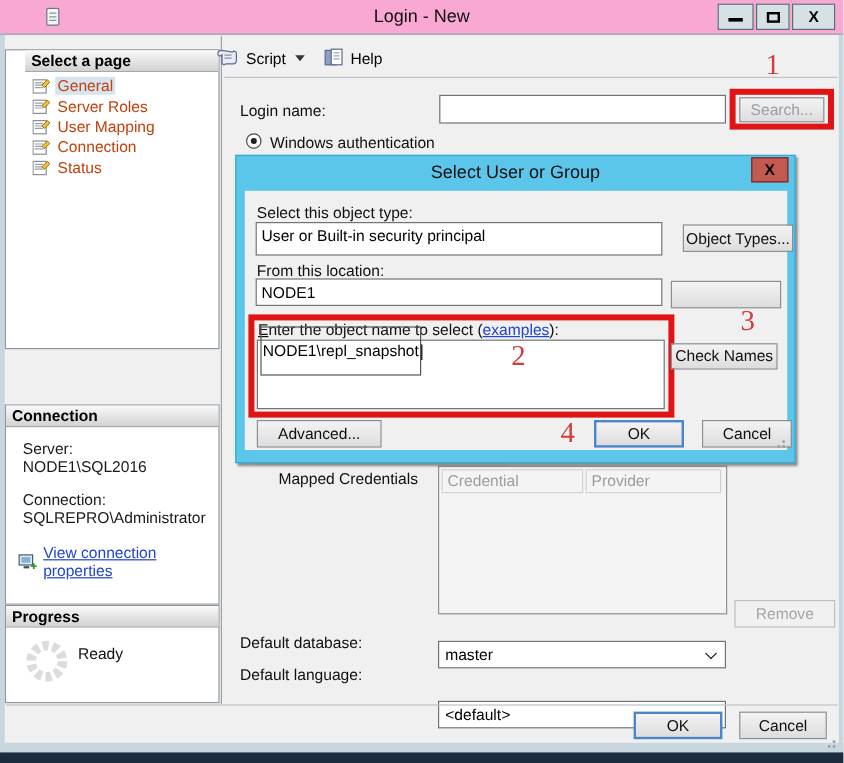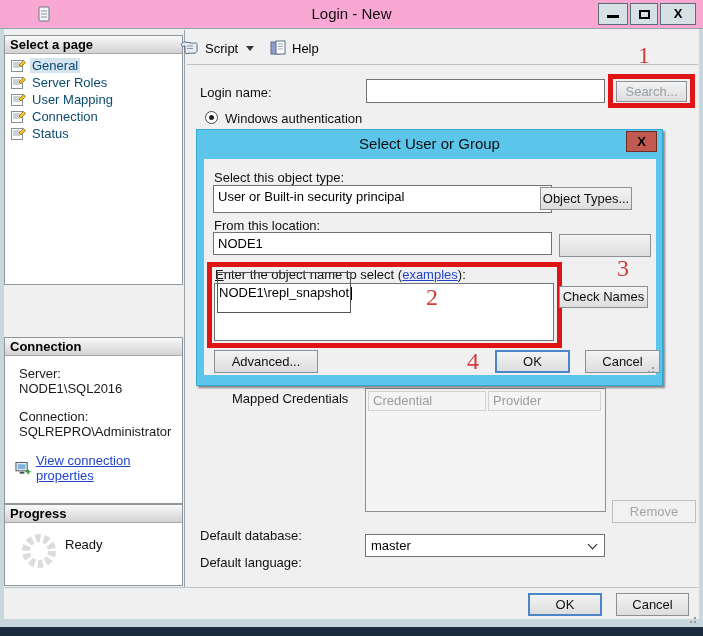--- a/index.html
+++ b/index.html
@@ -20,21 +20,21 @@
   .glyph-min { position:absolute; left:8px; top:11px; width:12px; height:3px; background:#000; }
   .glyph-max { position:absolute; left:8px; top:6px; width:11px; height:9px; border:2px solid #000; }
   .side-strip { position:absolute; width:4px; top:29px; bottom:9px; background:#c8d7dd; }
   .bottom-light { position:absolute; left:0; bottom:9px; width:703px; height:8px; background:#c8d7dd; }
   .bottom-navy { position:absolute; left:0; bottom:0; width:703px; height:9px; background:#1b2b40; }
 
   
   .panel { position:absolute; left:4px; width:179px; background:#ffffff; border:1px solid #8f979d; }
   .panel-h { height:18px; background:linear-gradient(#f9f9f9,#d2d2d2); border-bottom:1px solid #a8a8a8;
              font-weight:bold; font-size:13px; padding:1px 0 0 5px; color:#000; }
-  .page-item { display:flex; align-items:center; height:17px; padding-left:6px; gap:4px; font-size:13px; color:#0c4a6e; cursor:default; }
+  .page-item { display:flex; align-items:center; height:17px; padding-left:6px; gap:4px; font-size:13px; color:#c2410c; cursor:default; }
   .page-item .lbl { padding:0 2px; }
   .page-item.sel .lbl { background:#d6e4f0; }
   .conn-label { font-size:13px; color:#1a1a1a; margin:0 0 0 14px; }
   .link { font-size:13px; color:#2244cc; text-decoration:underline; cursor:pointer; }
 
   
   .toolbar-item { display:flex; align-items:center; gap:5px; font-size:13px; color:#000; cursor:default; }
   .dd-arrow { width:0; height:0; border-left:4px solid transparent; border-right:4px solid transparent;
               border-top:5px solid #333; margin-left:3px; }
   .hline { position:absolute; height:1px; background:#bcc3c7; }
@@ -102,21 +102,21 @@
       <span>X</span>
     </div>
   </div>
 
   <div class="side-strip" style="left:0;"></div>
   <div class="side-strip" style="right:0;"></div>
   <div class="bottom-light"></div>
   <div class="bottom-navy"></div>
   <div class="vline" style="left:184px; top:30px; height:557px;"></div>
 
-  <div class="panel" style="top:35px; height:250px;">
+  <div class="panel" style="top:41px; height:250px;padding-left:16px;">
     <div class="panel-h">Select a page</div>
     <div style="padding-top:3px;">
       <div class="page-item sel">
         <svg width="15" height="14" viewBox="0 0 15 14">
           <rect x="0.5" y="1.5" width="11" height="11" fill="#fff" stroke="#8a8f96"></rect>
           <line x1="2" y1="4" x2="9" y2="4" stroke="#9aa0a8"></line>
             <line x1="2" y1="6" x2="9" y2="6" stroke="#9aa0a8"></line>
           <line x1="2" y1="8" x2="9" y2="8" stroke="#9aa0a8"></line>
           <path d="M8 6 L12.5 1.5 L14.5 3.5 L10 8 Z" fill="#f4c430" stroke="#8a6a10" stroke-width="0.8"></path>
         </svg>
@@ -230,40 +230,44 @@
     </div>
   </div>
   <div class="abs btn disabled" style="left:612px; top:500px; width:84px; height:23px; line-height:21px;">Remove</div>
 
   <div class="abs label13" style="left:200px; top:528px;">Default database:</div>
   <div class="abs combo" style="left:365px; top:521px; width:240px; height:23px;">
     <span>master</span>
     <span class="chev"></span>
   </div>
   <div class="abs label13" style="left:200px; top:555px;">Default language:</div>
+  <div class="abs combo" style="left:365px; top:548px; width:240px; height:23px;">
+    <span>&lt;default&gt;</span>
+    <span class="chev"></span>
+  </div>
 
   <div class="hline" style="left:5px; top:587px; width:693px;"></div>
   <div class="abs btn focused" style="left:528px; top:593px; width:74px; height:23px; line-height:19px;">OK</div>
   <div class="abs btn" style="left:616px; top:593px; width:73px; height:23px; line-height:21px;">Cancel</div>
   <div class="grip" style="right:7px; bottom:13px;">
     <i style="right:0; bottom:0;"></i>
       <i style="right:4px; bottom:0;"></i>
       <i style="right:0; bottom:4px;"></i>
   </div>
 
   <div class="dialog">
     <div class="dialog-title">Select User or Group</div>
     <div class="dialog-close">
       <span>X</span>
     </div>
     <div class="dialog-body">
 
       <div class="abs label13" style="left:10px; top:11px;">Select this object type:</div>
       <div class="abs tb" style="left:9px; top:26px; width:339px; height:28px;">User or Built-in security principal</div>
-      <div class="abs btn" style="left:336px; top:28px; width:92px; height:23px; line-height:21px;">Object Types...</div>
+      <div class="abs btn" style="left:365px; top:28px; width:92px; height:23px; line-height:21px;">Object Types...</div>
 
       <div class="abs label13" style="left:10px; top:59px;">From this location:</div>
       <div class="abs tb" style="left:9px; top:73px; width:339px; height:23px;">NODE1</div>
       <div class="abs btn" style="left:355px; top:75px; width:92px; height:23px; line-height:21px;"><span></span><span></span><span></span></div>
 
       <div class="red-box" style="left:3px; top:103px; width:355px; height:86px;"></div>
 
       <div class="abs label13" style="left:11px; top:108px;">
         <span style="text-decoration:underline;">E</span><span>nter the object name to select (</span><span class="link" style="text-decoration:underline;">examples</span><span>):</span>
       </div>

